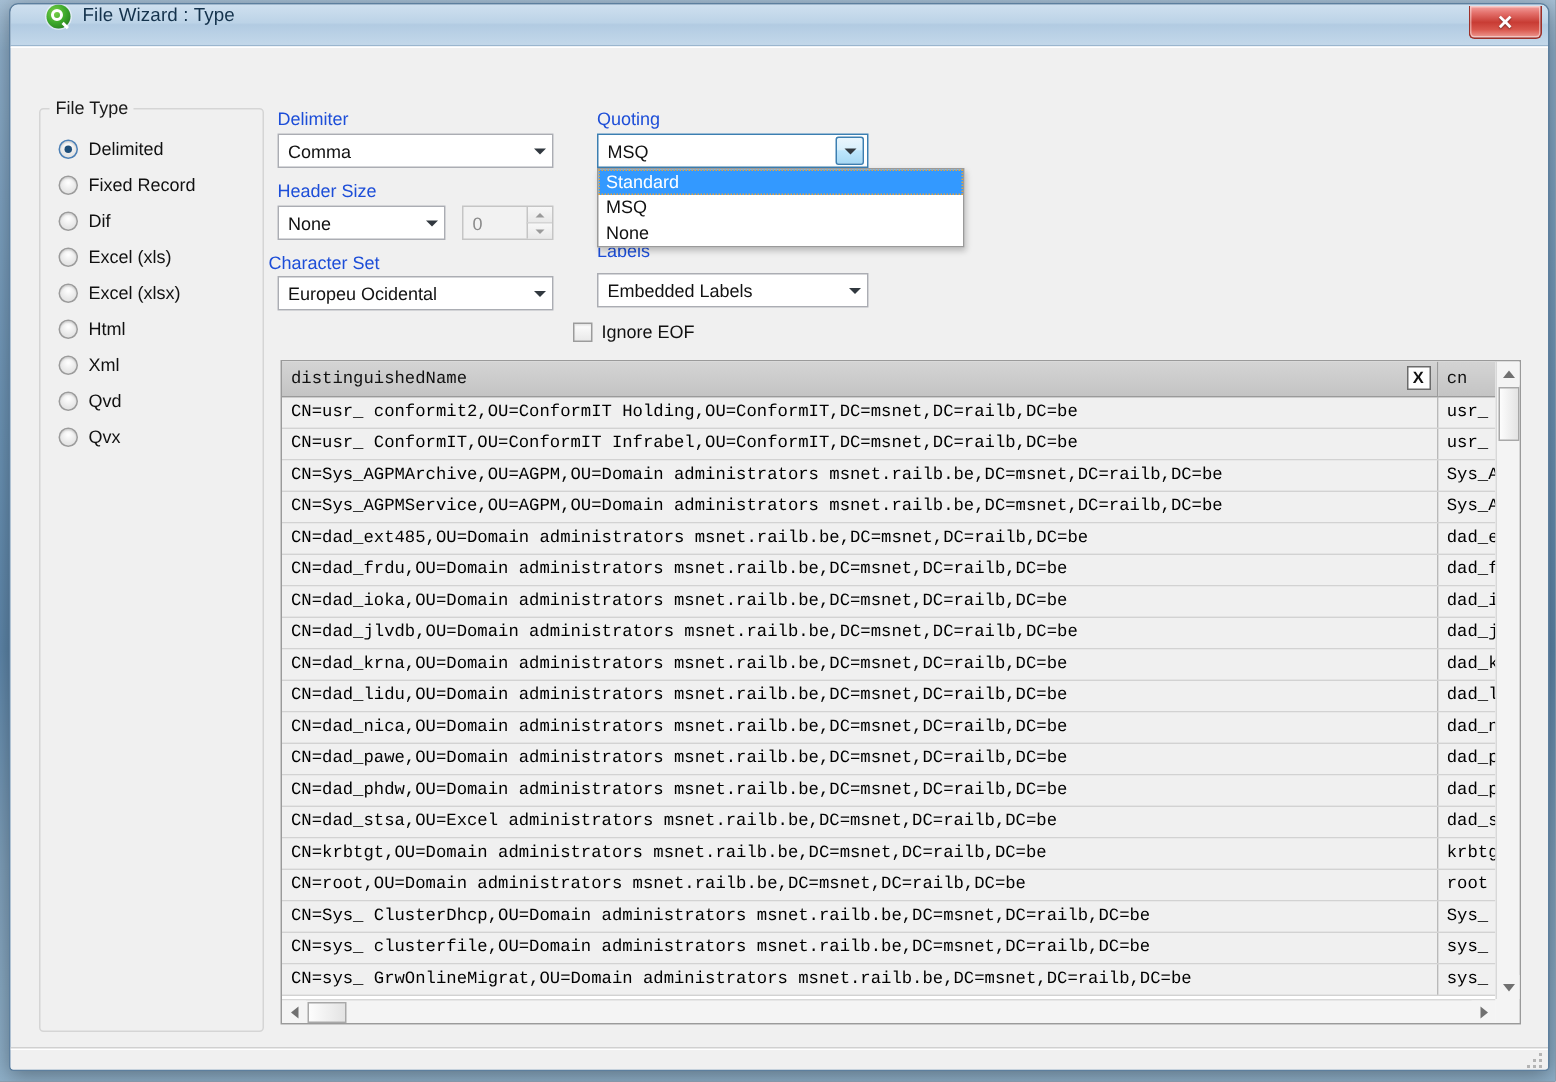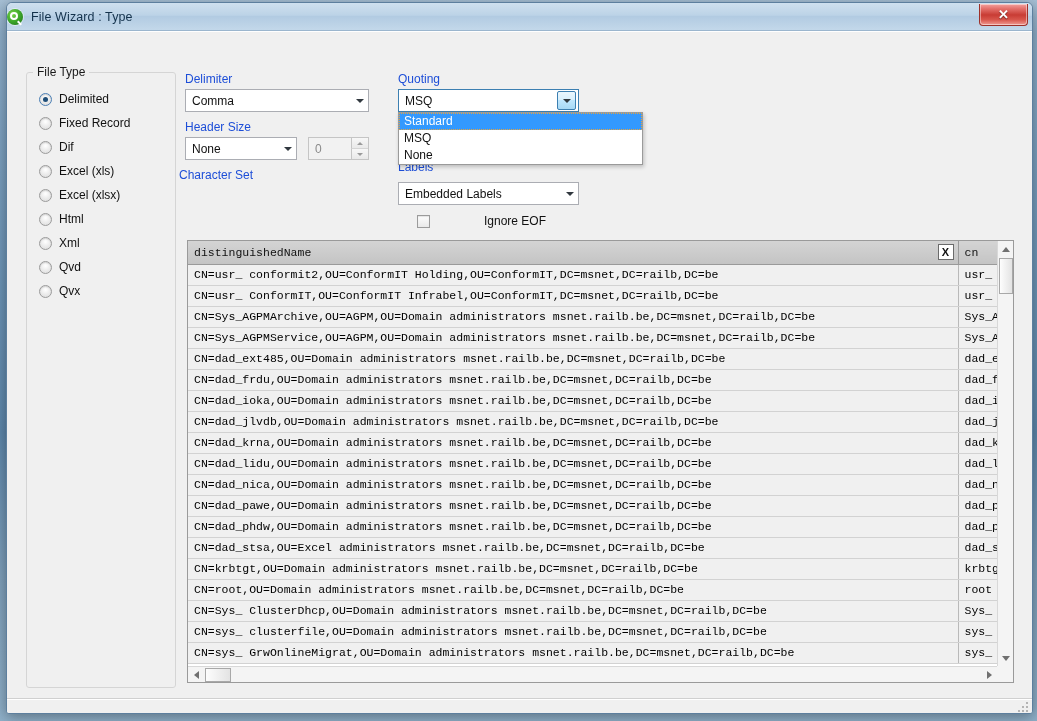--- a/index.html
+++ b/index.html
@@ -48,22 +48,21 @@
     overflow: hidden;
   }
 
   .titlebar {
     position: relative;
     height: 27px;
     background: linear-gradient(180deg, #cfe0ef 0%, #bcd3e7 45%, #b2cbe2 50%, #c3d8ea 100%);
     border-bottom: 1px solid #9bb6ce;
     border-radius: 5px 5px 0 0;
     display: flex;
-    align-items: center;
-    padding-left: 0;
+    padding-left: 24px;
   }
   .app-icon {
     width: 16px; height: 16px;
     border-radius: 50%;
     background: radial-gradient(circle at 35% 32%, #7ad14a 0%, #3da82b 48%, #1d6b17 100%);
     position: relative;
     flex: 0 0 auto;
     box-shadow: 0 0 0 1px rgba(255,255,255,.5);
   }
   .app-icon::before {
@@ -552,20 +551,26 @@
           <span class="spin-btn">
               <i class="tri-up"></i>
             </span>
           <span class="spin-btn">
               <i class="tri-dn"></i>
             </span>
         </span>
       </div>
 
       <div class="fieldlabel" style="left:172px; top:136px;text-align:center;">Character Set</div>
+      <div class="combo" style="left:178px; top:152px; width:184px;">
+        <span class="cval">Europeu Ocidental</span>
+        <span class="arrow">
+            <i class="arrow-glyph"></i>
+          </span>
+      </div>
 
       <div class="fieldlabel" style="left:391px; top:40px;">Quoting</div>
       <div class="combo open" style="left:391px; top:57px; width:181px;">
         <span class="cval">MSQ</span>
         <span class="arrow">
             <i class="arrow-glyph"></i>
           </span>
       </div>
       <div class="dropdown" style="left:391px; top:80px; width:245px;">
         <div class="dd-item sel">Standard</div>
@@ -574,21 +579,21 @@
       </div>
 
       <div class="fieldlabel" style="left:391px; top:128px;">Labels</div>
       <div class="combo" style="left:391px; top:150px; width:181px;">
         <span class="cval">Embedded Labels</span>
         <span class="arrow">
             <i class="arrow-glyph"></i>
           </span>
       </div>
 
-      <div class="checkrow" style="left:410px; top:182px;gap:48px;">
+      <div class="checkrow" style="left:375px; top:182px;">
         <span class="check-mark"></span>
         <span class="check-label">Ignore EOF</span>
       </div>
 
       <div class="grid-wrap">
         <div class="grid-scrollarea">
           <table class="grid-table">
             <thead>
               <tr>
                 <th class="col-dn">

